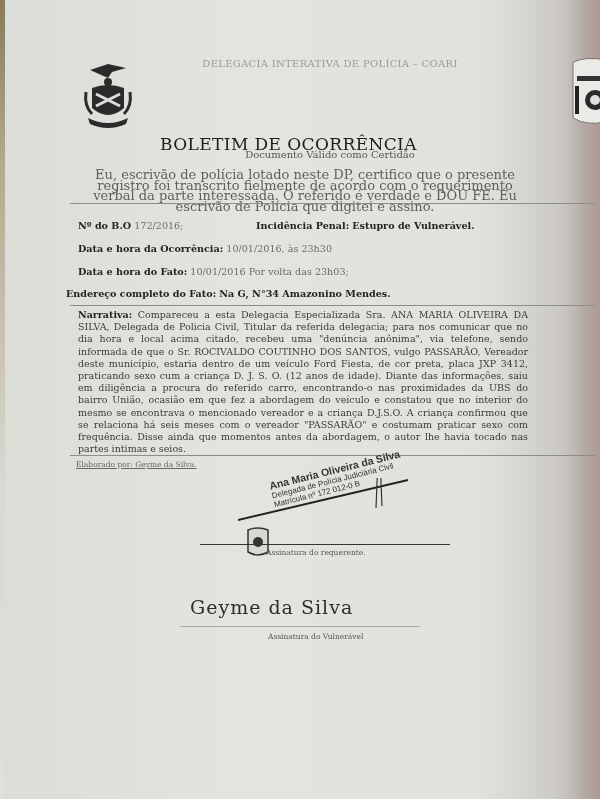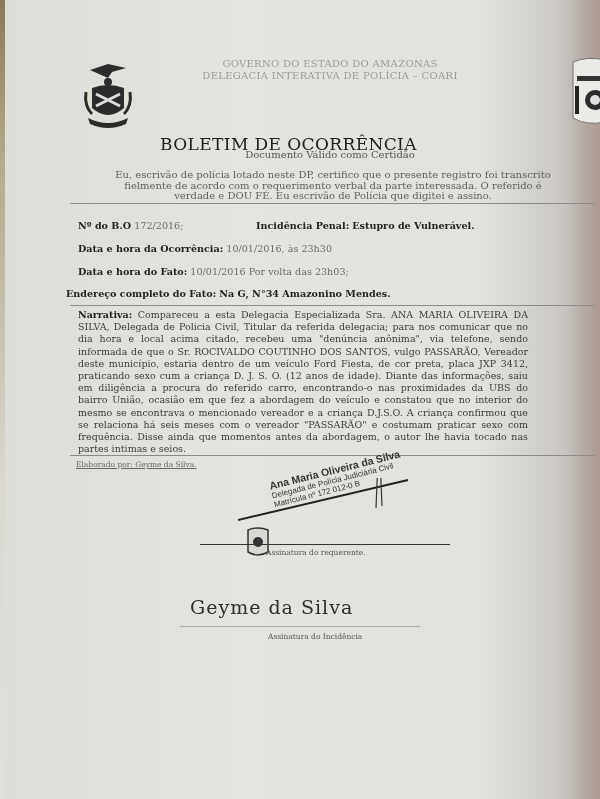--- a/index.html
+++ b/index.html
@@ -31,21 +31,21 @@
   .title {
     position: absolute; left: 160px; top: 134px; width: 340px; 
     font-size: 17px; font-weight: normal; color: #1e1e1e; letter-spacing: 0.4px;
   }
   .subtitle {
     position: absolute; left: 160px; top: 149px; width: 340px; text-align: center;
     font-size: 10px; color: #555;
   }
   .cert {
     position: absolute; left: 85px; top: 170px; width: 440px; text-align: center;
-    font-size: 10px; line-height: 10.5px; color: #5e5e5e; margin-left: 28px;
+    font-size: 13px; line-height: 10.5px; color: #5e5e5e;
   }
   .rule {
     position: absolute; height: 1px; background: #8c8c88;
   }
   .field {
     position: absolute; font-size: 9.6px; color: #2d2d2d; white-space: nowrap;
   }
   .field b { font-weight: bold; color: #222; }
   .field .val { color: #6a6a6a; }
   .narrative {
@@ -94,21 +94,20 @@
 
 <svg class="badge" viewBox="0 0 36 70">
   <path d="M4 6 Q18 0 36 4 L36 66 Q18 70 4 62 Z" fill="#eceae6" stroke="#777" stroke-width="1"></path>
   <rect x="8" y="20" width="28" height="5" fill="#333"></rect>
   <path d="M8 30 L8 58" stroke="#222" stroke-width="4"></path>
   <circle cx="26" cy="44" r="10" fill="#2b2b2b"></circle>
   <circle cx="26" cy="44" r="5" fill="#e0e0e0"></circle>
 </svg>
 
 <div class="gov-header">
-  <div>GOVERNO DO ESTADO DO AMAZONAS</div>
   <div>DELEGACIA INTERATIVA DE POLÍCIA – COARI</div>
 </div>
 
 <div class="title">BOLETIM DE OCORRÊNCIA</div>
 <div class="subtitle">Documento Válido como Certidão</div>
 <div class="cert">Eu, escrivão de polícia lotado neste DP, certifico que o presente registro foi transcrito fielmente de acordo com o requerimento verbal da parte interessada. O referido é verdade e DOU FÉ. Eu escrivão de Polícia que digitei e assino.</div>
 
 <div class="rule" style="left:70px; top:203px; width:525px;"></div>
 
 <div class="field" style="left:78px; top:220px;">
@@ -153,13 +152,13 @@
   <div class="n1">Ana Maria Oliveira da Silva</div>
   <div class="n2">Delegada de Polícia Judiciária Civil</div>
   <div class="n3">Matrícula nº 172 012-0 B</div>
 </div>
 
 <div class="sig-line" style="left:200px; top:544px; width:250px;"></div>
 <div class="sig-label" style="left:266px; top:548px;">Assinatura do requerente.</div>
 
 <div class="handsig">Geyme da Silva</div>
 <div class="sig-line" style="left:180px; top:626px; width:240px; background:#aaa;"></div>
-<div class="sig-label" style="left:268px; top:632px;">Assinatura do Incidência</div>
+<div class="sig-label" style="left:268px; top:632px;">Assinatura do Vulnerável</div>
 
 </body></html>

